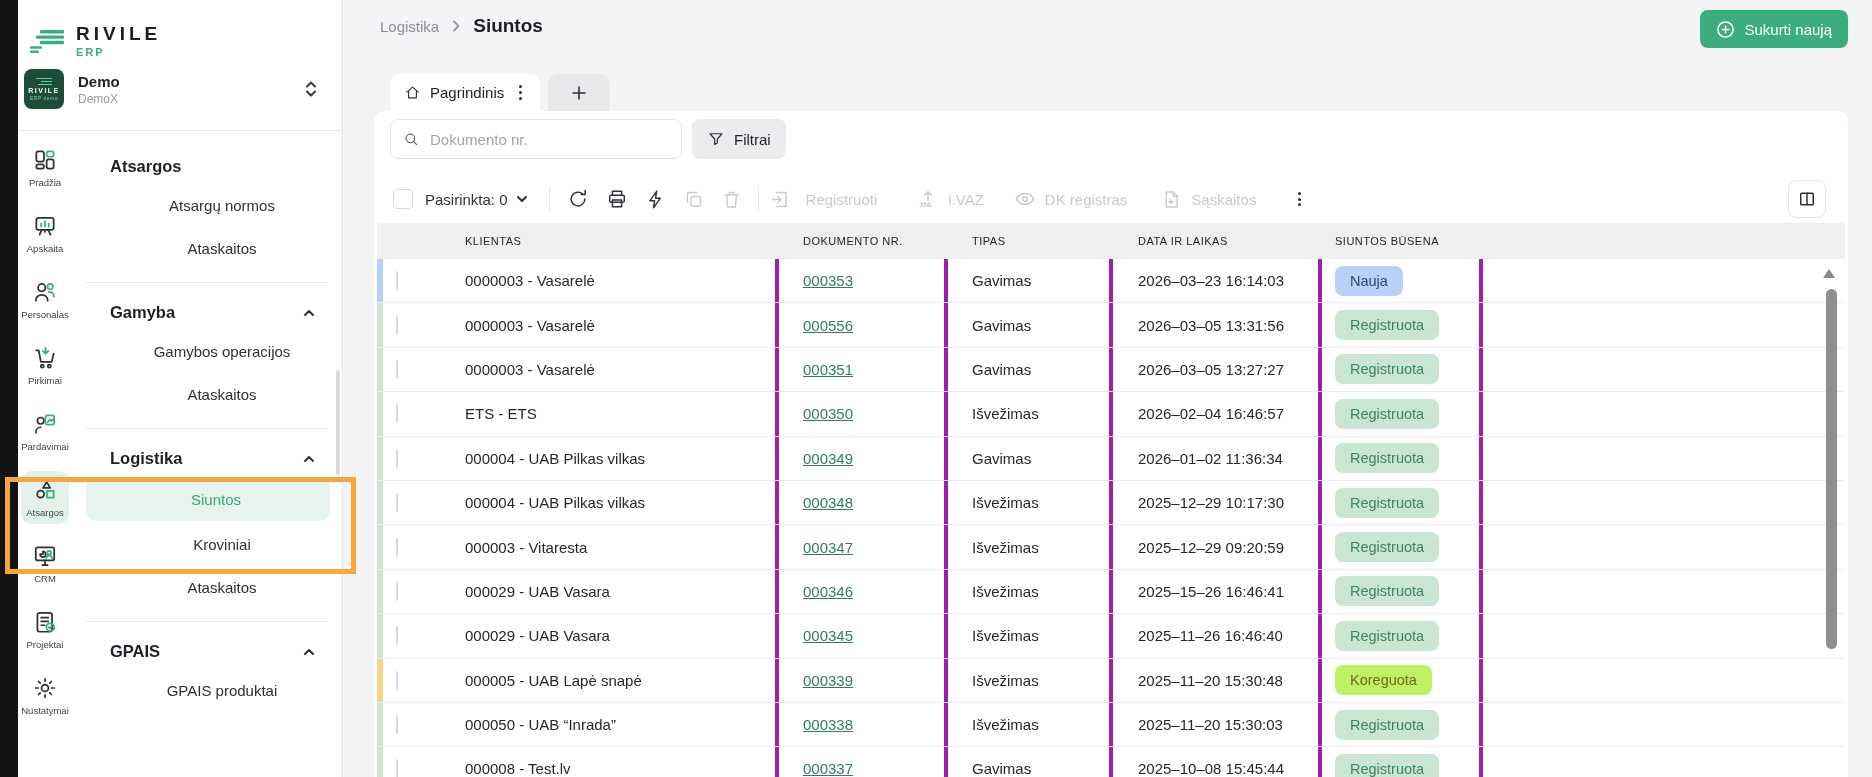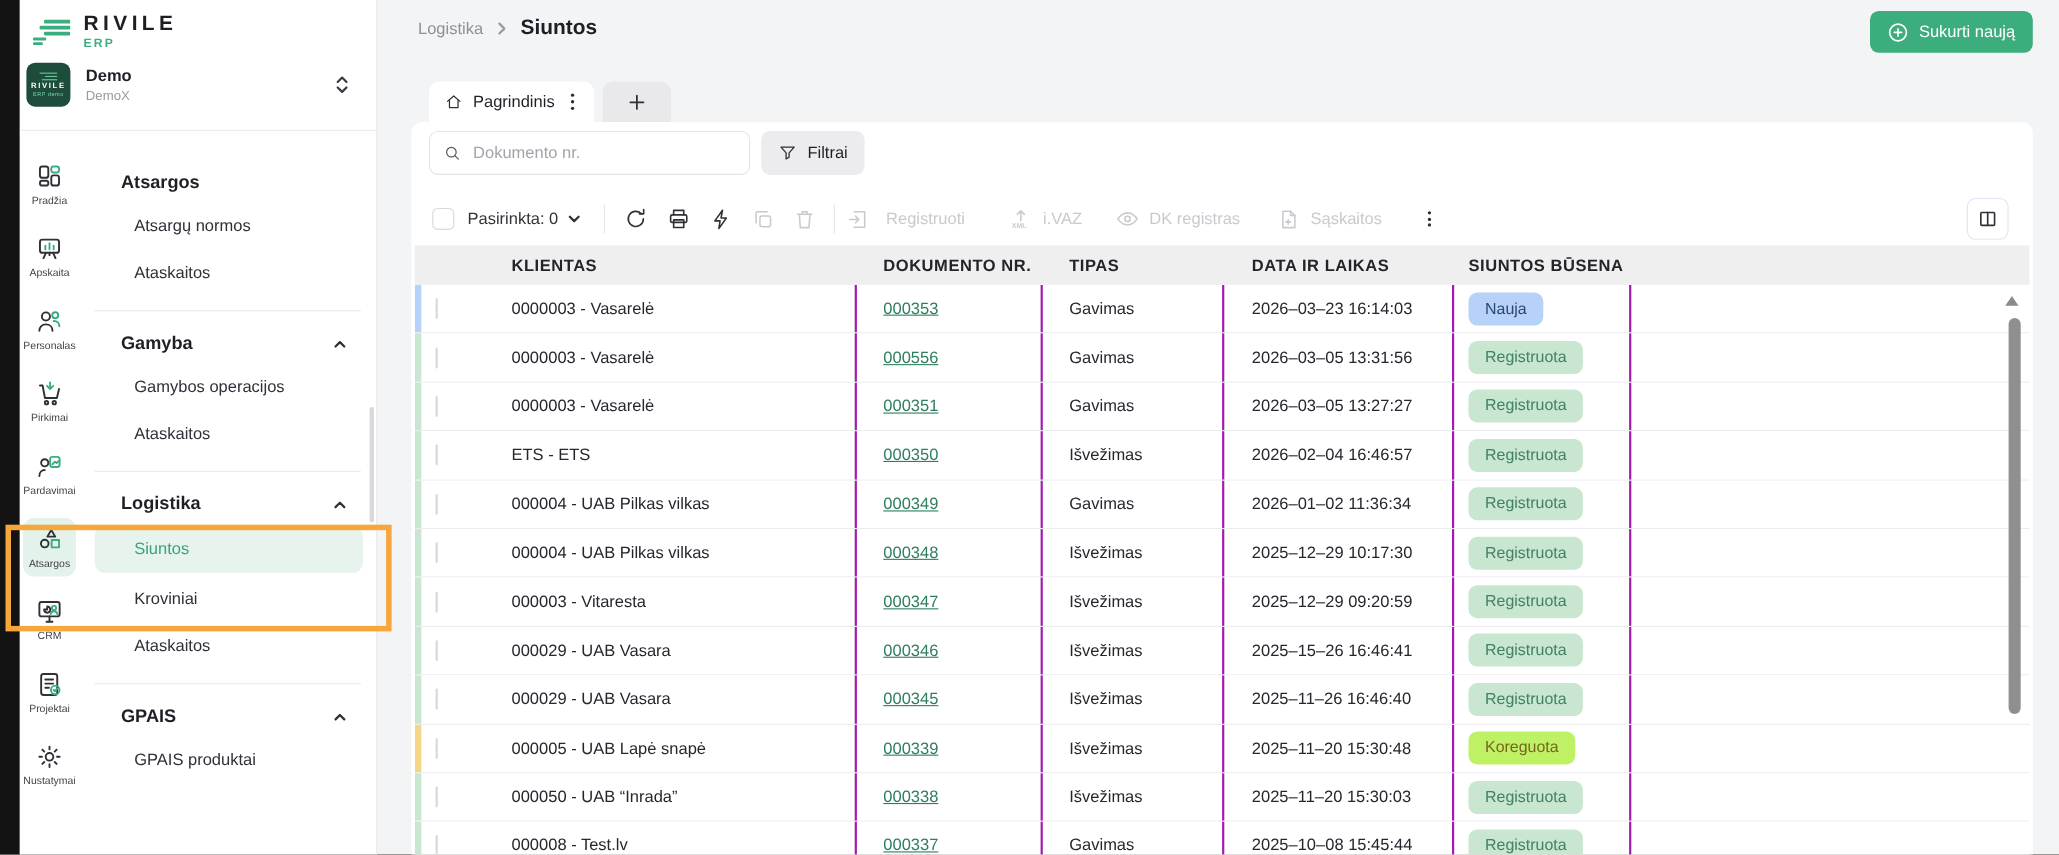--- a/index.html
+++ b/index.html
@@ -5,21 +5,21 @@
   html,body{margin:0;padding:0;background:#222;}
   #app{position:relative;width:1872px;height:777px;background:#f3f4f6;overflow:hidden;
        font-family:"Liberation Sans","DejaVu Sans",sans-serif;color:#26262e;}
   svg{display:block}
   .ico{stroke:#2f3038;fill:none;stroke-width:1.6;stroke-linecap:round;stroke-linejoin:round}
   .g{stroke:#3cad7e}
   
   .black-strip{position:absolute;left:0;top:0;width:18px;height:777px;background:#131313;}
   
   .sidebar{position:absolute;left:18px;top:0;width:324px;height:777px;background:#fff;border-right:1px solid #e7e7ea;}
-  .brand{position:absolute;left:0;top:0;right:0;height:118px;border-bottom:1px solid #ebebee;}
+  .brand{position:absolute;left:0;top:12px;right:0;height:118px;border-bottom:1px solid #ebebee;}
   .brand-row{position:absolute;left:12px;top:12px;display:flex;align-items:center;gap:12px;}
   .brand-name{font-size:19px;font-weight:700;letter-spacing:4px;color:#1d1d24;line-height:1;}
   .brand-sub{font-size:11px;font-weight:700;letter-spacing:2px;color:#3cad7e;margin-top:3px;}
   .ws-row{position:absolute;left:6px;top:57px;right:10px;display:flex;align-items:center;}
   .ws-badge{width:40px;height:40px;border-radius:8px;background:#1d4c3b;color:#fff;display:flex;flex-direction:column;
             align-items:center;justify-content:center;gap:1px;}
   .ws-badge .b1{font-size:7px;font-weight:700;letter-spacing:1.5px;}
   .ws-badge .b2{font-size:5px;color:#7fd4a9;letter-spacing:.5px;}
   .ws-bars{width:16px;height:8px;display:flex;flex-direction:column;gap:1.5px;align-items:flex-end;}
   .ws-bars i{display:block;height:1.6px;background:#5fcf97;width:100%;}
@@ -30,21 +30,21 @@
   .ws-caret{margin-right:14px;}
   
   .rail{position:absolute;left:0;top:119px;width:54px;bottom:0;display:flex;flex-direction:column;align-items:center;padding-top:22px;gap:13px;}
   .rail-item{width:48px;display:flex;flex-direction:column;align-items:center;gap:4px;padding:6px 0;border-radius:10px;cursor:pointer;}
   .rail-item.active{background:#e3f2ea;}
   .rail-label{font-size:9.5px;color:#3f3f47;white-space:nowrap;}
   
   .menu{position:absolute;left:54px;top:119px;right:0;bottom:0;padding-top:30px;}
   .m-title{display:flex;align-items:center;justify-content:space-between;padding:8px 26px 8px 38px;
            font-size:16.5px;font-weight:700;color:#1f1f27;}
-  .m-item{font-size:15px;color:#2f3038;padding:13px 20px 13px 50px;cursor:pointer;}
+  .m-item{font-size:15px;color:#2f3038;padding:13px 20px 13px 50px;cursor:pointer;text-align:center;}
   .m-item.active{background:#e7f4ed;border-radius:10px;margin:2px 12px 2px 14px;padding:13px 20px 13px 36px;color:#3aa378;}
   .m-div{border-top:1px solid #e9e9ec;margin:12px 14px;}
   .side-scroll{position:absolute;left:318px;top:370px;width:4px;height:105px;background:#d9d9dc;border-radius:2px;}
   
   .orange-hl{position:absolute;left:5px;top:477px;width:341px;height:87px;border:5px solid #f6a63b;z-index:60;pointer-events:none;}
   
   .main{position:absolute;left:342px;top:0;right:0;bottom:0;}
   .crumbs{position:absolute;left:38px;top:15px;display:flex;align-items:center;gap:10px;}
   .crumb-parent{font-size:15px;color:#8f8f97;}
   .crumb-cur{font-size:19px;font-weight:700;color:#1e1e26;}
@@ -75,34 +75,34 @@
   .icobtn{margin-left:17px;cursor:pointer;}
   .icobtn.dis .ico{stroke:#c9c9cf}
   .t-act{display:flex;align-items:center;gap:9px;font-size:15px;color:#c9c9cf;cursor:default;}
   .t-act .ico{stroke:#c9c9cf}
   .t-act text{fill:#c9c9cf}
   .cols-btn{position:absolute;right:22px;top:3px;width:36px;height:36px;border:1px solid #dde6f2;border-radius:8px;
             background:#fff;display:flex;align-items:center;justify-content:center;cursor:pointer;}
   
   .thead{position:absolute;left:3px;right:3px;top:112px;height:36px;background:#efeff0;
          display:grid;grid-template-columns:78px 324px 169px 165px 209px 161px 1fr;align-items:center;}
-  .th{font-size:15px;font-weight:700;letter-spacing:.5px;color:#232329;}
+  .th{font-size:11px;font-weight:400;letter-spacing:.5px;color:#232329;}
   .tbody{position:absolute;left:3px;right:3px;top:148px;bottom:0;overflow:hidden;}
   .trow{display:grid;grid-template-columns:78px 324px 169px 165px 209px 161px 1fr;align-items:center;
         height:44.4px;border-bottom:1px solid #ececef;position:relative;background:#fff;box-sizing:border-box;}
   .strip{position:absolute;left:0;top:0;bottom:0;width:6px;}
   .strip.new{background:#b7d2f8}.strip.registered{background:#c8e6d0}.strip.adjusted{background:#f3d786}
   .td{font-size:15px;color:#26262e;}
   .c1{padding-left:19px;}
   .c2,.h2{padding-left:10px;}
   .c3,.h3{padding-left:24px;}
   .c4,.h4{padding-left:24px;}
   .c5,.h5{padding-left:25px;}
   .c6,.h6{padding-left:13px;}
-  .bcell{border-right:2px solid #a21caf;height:100%;display:flex;align-items:center;box-sizing:border-box;}
+  .bcell{border-right:4px solid #a21caf;height:100%;display:flex;align-items:center;box-sizing:border-box;}
   .doclink{color:#2f7f5e;text-decoration:underline;cursor:pointer;}
   .badge{display:inline-block;padding:7px 15px;border-radius:8px;font-size:14.5px;text-align:right;}
   .badge.new{background:#b7d2f8;color:#28466f;}
   .badge.registered{background:#c8e6d0;color:#418263;}
   .badge.adjusted{background:#bef264;color:#77651f;}
   
   .scroll-up{position:absolute;right:13px;top:158px;width:0;height:0;border-left:6px solid transparent;
              border-right:6px solid transparent;border-bottom:9px solid #8a8a8e;}
   .scroll-thumb{position:absolute;right:11px;top:178px;width:11px;height:360px;background:#8f8f92;border-radius:6px;cursor:grab;}
 </style>

